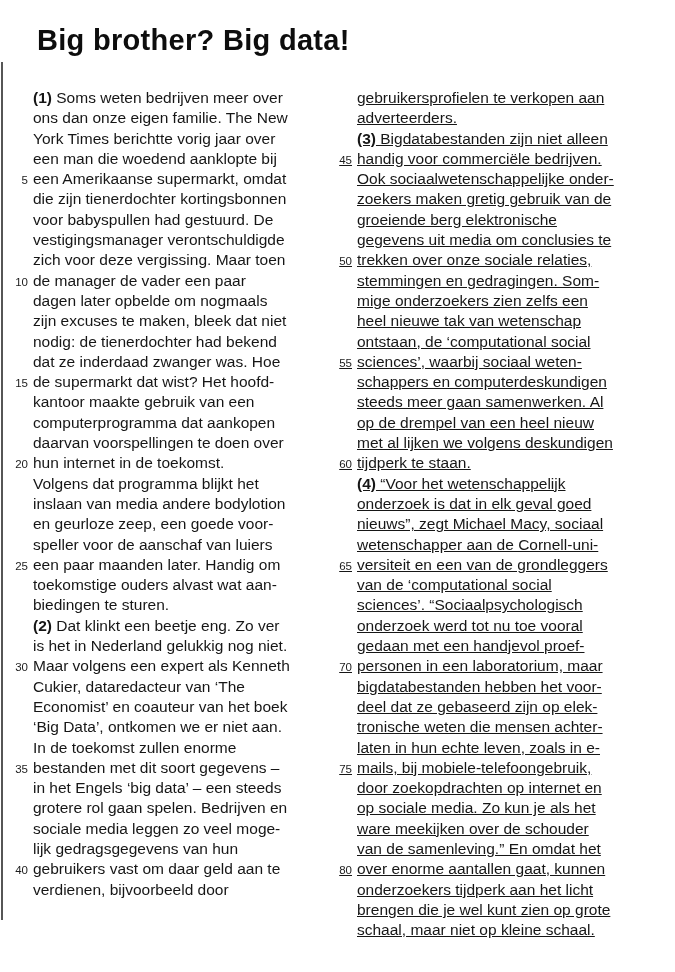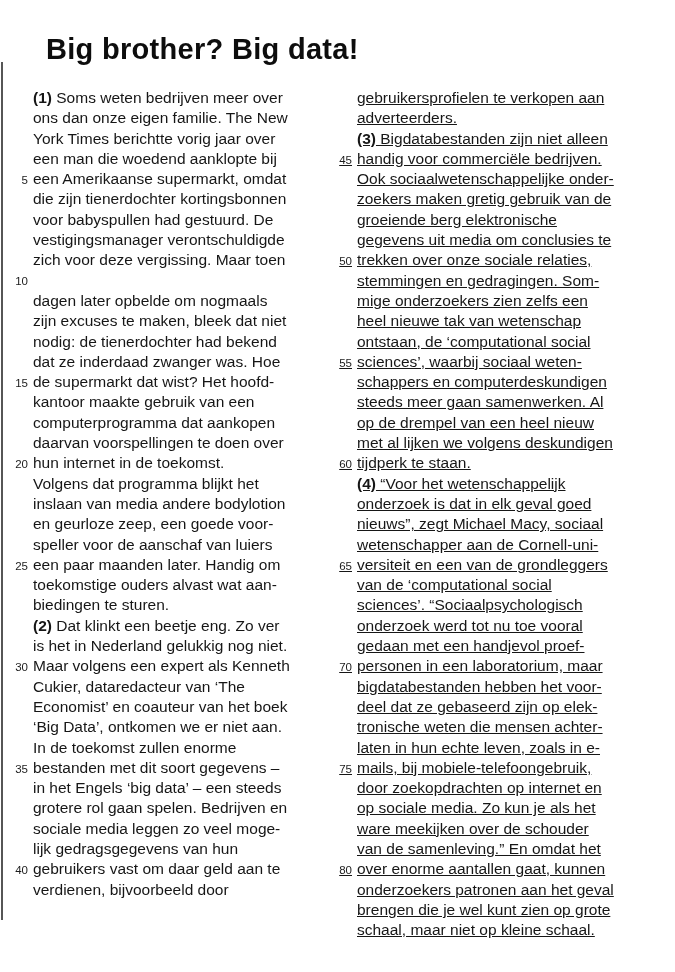--- a/index.html
+++ b/index.html
@@ -13,21 +13,21 @@
   }
   .edge-artifact {
     position: absolute;
     left: 1px; top: 62px;
     width: 1.5px; height: 858px;
     background: #565656;
   }
   .title {
     position: absolute;
     left: 37px; top: 24px;
-    margin: 9px;
+    margin: 0;
     font-size: 29px;
     font-weight: bold;
     letter-spacing: 0.3px;
     white-space: pre;
     color: #0d0d0d;
   }
   .col {
     position: absolute;
     top: 88px;
   }
@@ -61,21 +61,21 @@
   <div class="col" id="col-left">
       <div class="line"><span class="ln"></span><span class="pmark">(1)</span><span> Soms weten bedrijven meer over</span></div>
       <div class="line"><span class="ln"></span><span>ons dan onze eigen familie. The New</span></div>
       <div class="line"><span class="ln"></span><span>York Times berichtte vorig jaar over</span></div>
       <div class="line"><span class="ln"></span><span>een man die woedend aanklopte bij</span></div>
       <div class="line"><span class="ln">5</span><span>een Amerikaanse supermarkt, omdat</span></div>
       <div class="line"><span class="ln"></span><span>die zijn tienerdochter kortingsbonnen</span></div>
       <div class="line"><span class="ln"></span><span>voor babyspullen had gestuurd. De</span></div>
       <div class="line"><span class="ln"></span><span>vestigingsmanager verontschuldigde</span></div>
       <div class="line"><span class="ln"></span><span>zich voor deze vergissing. Maar toen</span></div>
-      <div class="line"><span class="ln">10</span></div>
+      <div class="line"><span class="ln">10</span><span>de manager de vader een paar</span></div>
       <div class="line"><span class="ln"></span><span>dagen later opbelde om nogmaals</span></div>
       <div class="line"><span class="ln"></span><span>zijn excuses te maken, bleek dat niet</span></div>
       <div class="line"><span class="ln"></span><span>nodig: de tienerdochter had bekend</span></div>
       <div class="line"><span class="ln"></span><span>dat ze inderdaad zwanger was. Hoe</span></div>
       <div class="line"><span class="ln">15</span><span>de supermarkt dat wist? Het hoofd-</span></div>
       <div class="line"><span class="ln"></span><span>kantoor maakte gebruik van een</span></div>
       <div class="line"><span class="ln"></span><span>computerprogramma dat aankopen</span></div>
       <div class="line"><span class="ln"></span><span>daarvan voorspellingen te doen over</span></div>
       <div class="line"><span class="ln">20</span><span>hun internet in de toekomst.</span></div>
       <div class="line"><span class="ln"></span><span>Volgens dat programma blijkt het</span></div>
@@ -133,17 +133,17 @@
       <div class="line"><span class="ln"></span><span>bigdatabestanden hebben het voor-</span></div>
       <div class="line"><span class="ln"></span><span>deel dat ze gebaseerd zijn op elek-</span></div>
       <div class="line"><span class="ln"></span><span>tronische weten die mensen achter-</span></div>
       <div class="line"><span class="ln"></span><span>laten in hun echte leven, zoals in e-</span></div>
       <div class="line"><span class="ln">75</span><span>mails, bij mobiele-telefoongebruik,</span></div>
       <div class="line"><span class="ln"></span><span>door zoekopdrachten op internet en</span></div>
       <div class="line"><span class="ln"></span><span>op sociale media. Zo kun je als het</span></div>
       <div class="line"><span class="ln"></span><span>ware meekijken over de schouder</span></div>
       <div class="line"><span class="ln"></span><span>van de samenleving.” En omdat het</span></div>
       <div class="line"><span class="ln">80</span><span>over enorme aantallen gaat, kunnen</span></div>
-      <div class="line"><span class="ln"></span><span>onderzoekers patronen aan het geval</span></div>
+      <div class="line"><span class="ln"></span><span>onderzoekers tijdperk aan het licht</span></div>
       <div class="line"><span class="ln"></span><span>brengen die je wel kunt zien op grote</span></div>
       <div class="line"><span class="ln"></span><span>schaal, maar niet op kleine schaal.</span></div>
     </div>
 </div>
 
 </body></html>

